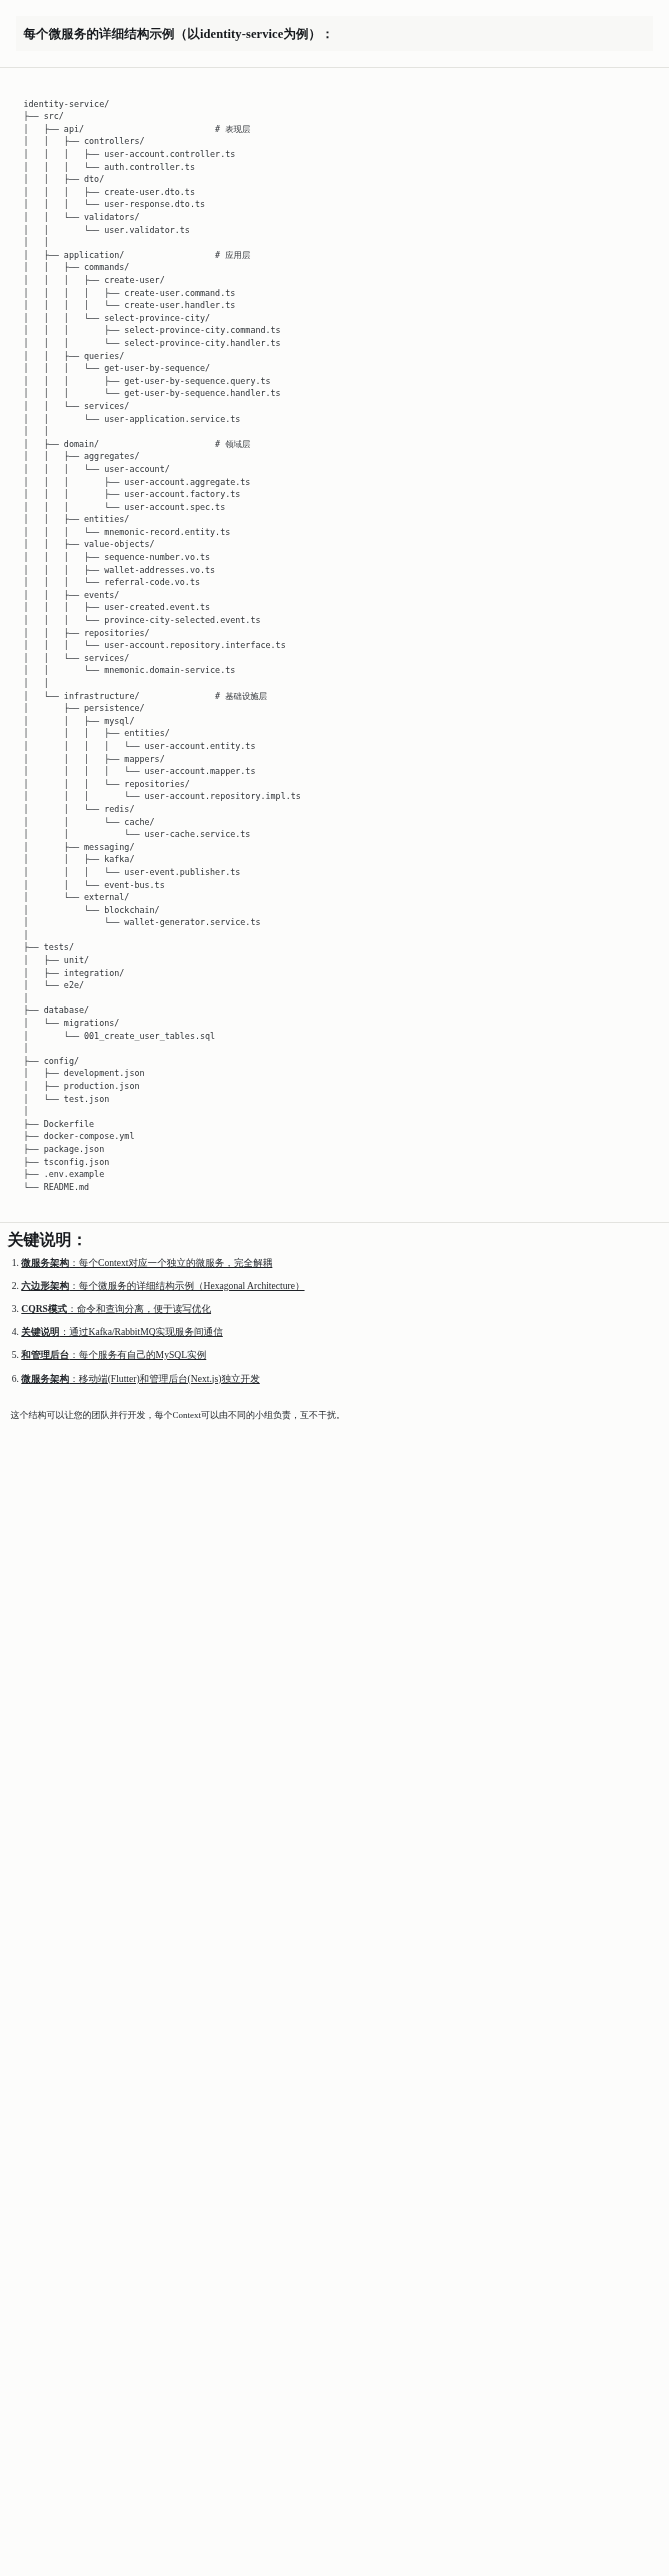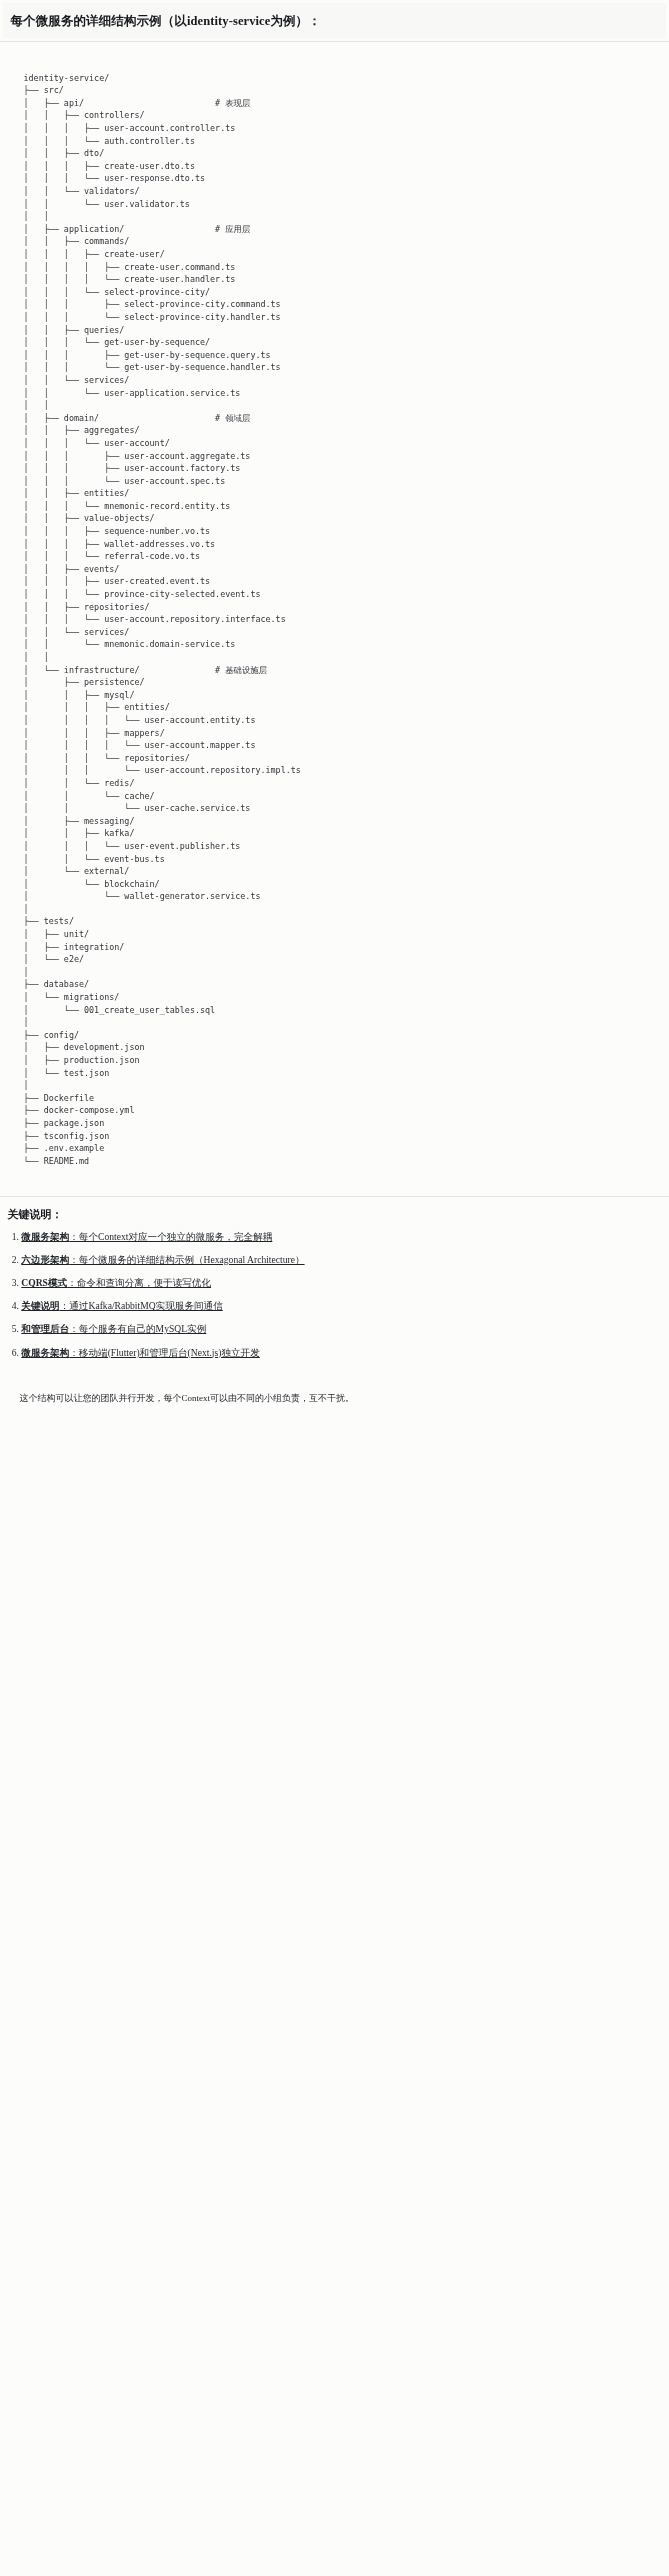--- a/index.html
+++ b/index.html
@@ -18,21 +18,21 @@
     background: #fcfcfb;
   }
 
   
   .doc-title {
     font-family: "Liberation Serif", serif;
     font-weight: bold;
     font-size: 12.5px;
     line-height: 19px;
     padding: 8.8px 7.5px 7.5px 7.5px;
-    margin: 3px;
+    margin: 16px;
     background: #f8f8f6;
     color: #16191d;
     letter-spacing: 0.1px;
   }
   .rule {
     height: 0.6px;
     background: #e3e3df;
     width: 100%;
   }
 
@@ -53,21 +53,21 @@
     tab-size: 4;
   }
 
   
   .notes {
     padding: 10px 7.5px 6.3px 7.5px;
   }
   .notes-title {
     font-family: "Liberation Serif", serif;
     font-weight: bold;
-    font-size: 11px;
+    font-size: 16px;
     line-height: 16.3px;
     margin: 0 0 6.3px 0;
     color: #16191d;
   }
   ol.notes-list {
     margin: 0;
     padding: 0 0 0 13.8px;
     list-style: decimal;
     text-decoration: underline;
   }
@@ -80,21 +80,21 @@
   }
   ol.notes-list li .nb {
     font-weight: bold;
   }
   .closing {
     font-family: "Liberation Serif", serif;
     font-size: 9px;
     line-height: 14.4px;
     color: #22262b;
     padding: 5px 7.5px 11.3px 7.5px;
-    margin: 12px;
+    margin: 3px;
   }
 </style>
 </head>
 <body>
 
 <div class="page">
 
   <h1 class="doc-title">每个微服务的详细结构示例（以identity-service为例）：</h1>
 
   <div class="rule"></div>

